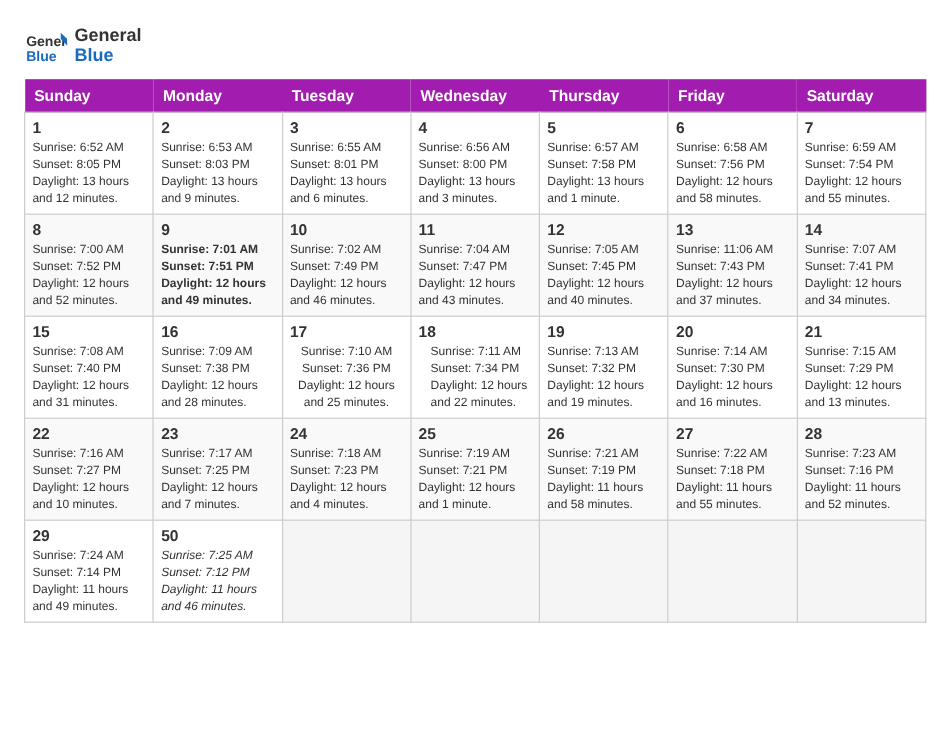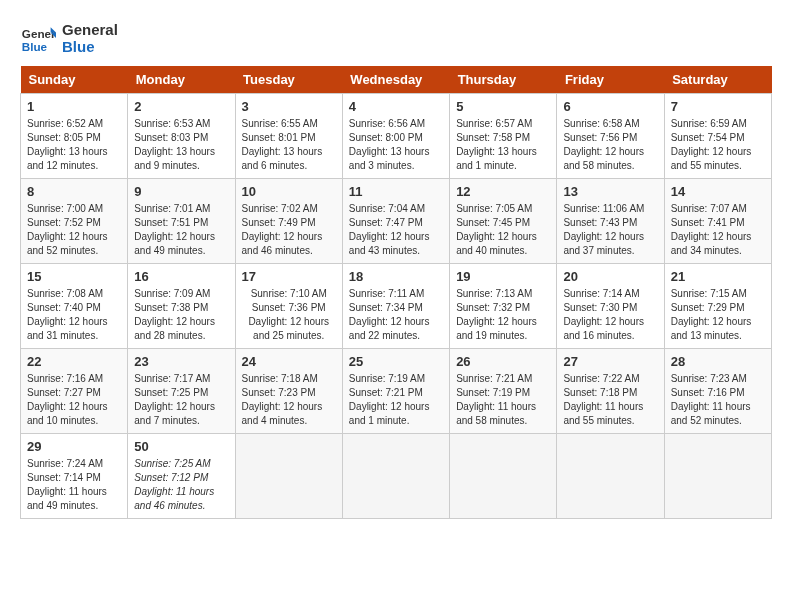--- a/index.html
+++ b/index.html
@@ -36,21 +36,21 @@
     .location {
       font-size: 15px;
       color: #555;
     }
     table {
       width: 100%;
       border-collapse: collapse;
       table-layout: fixed;
     }
     th {
-      background-color: #c2410c;
+      background-color: #a21caf;
       color: #fff;
       text-align: left;
       padding: 6px 8px;
       font-size: 13px;
       font-weight: bold;
     }
     td {
       border: 1px solid #ccc;
       vertical-align: top;
       padding: 5px 6px;
@@ -165,21 +165,21 @@
       <tr>
         <td>
           <div class="day-num">8</div>
           <div class="day-info" style="white-space: pre-line;">Sunrise: 7:00 AM
 Sunset: 7:52 PM
 Daylight: 12 hours
 and 52 minutes.</div>
         </td>
         <td>
           <div class="day-num">9</div>
-          <div class="day-info" style="white-space: pre-line;">Sunrise: 7:01 AM
+          <div class="day-info" style="white-space: pre-line; font-weight: bold;">Sunrise: 7:01 AM
 Sunset: 7:51 PM
 Daylight: 12 hours
 and 49 minutes.</div>
         </td>
         <td>
           <div class="day-num">10</div>
           <div class="day-info" style="white-space: pre-line;">Sunrise: 7:02 AM
 Sunset: 7:49 PM
 Daylight: 12 hours
 and 46 minutes.</div>
@@ -230,21 +230,21 @@
         </td>
         <td>
           <div class="day-num">17</div>
           <div class="day-info" style="white-space: pre-line; text-align: center;">Sunrise: 7:10 AM
 Sunset: 7:36 PM
 Daylight: 12 hours
 and 25 minutes.</div>
         </td>
         <td>
           <div class="day-num">18</div>
-          <div class="day-info" style="white-space: pre-line;">Sunrise: 7:11 AM
+          <div class="day-info" style="white-space: pre-line; margin-left: 10px;">Sunrise: 7:11 AM
 Sunset: 7:34 PM
 Daylight: 12 hours
 and 22 minutes.</div>
         </td>
         <td>
           <div class="day-num">19</div>
           <div class="day-info" style="white-space: pre-line;">Sunrise: 7:13 AM
 Sunset: 7:32 PM
 Daylight: 12 hours
 and 19 minutes.</div>

